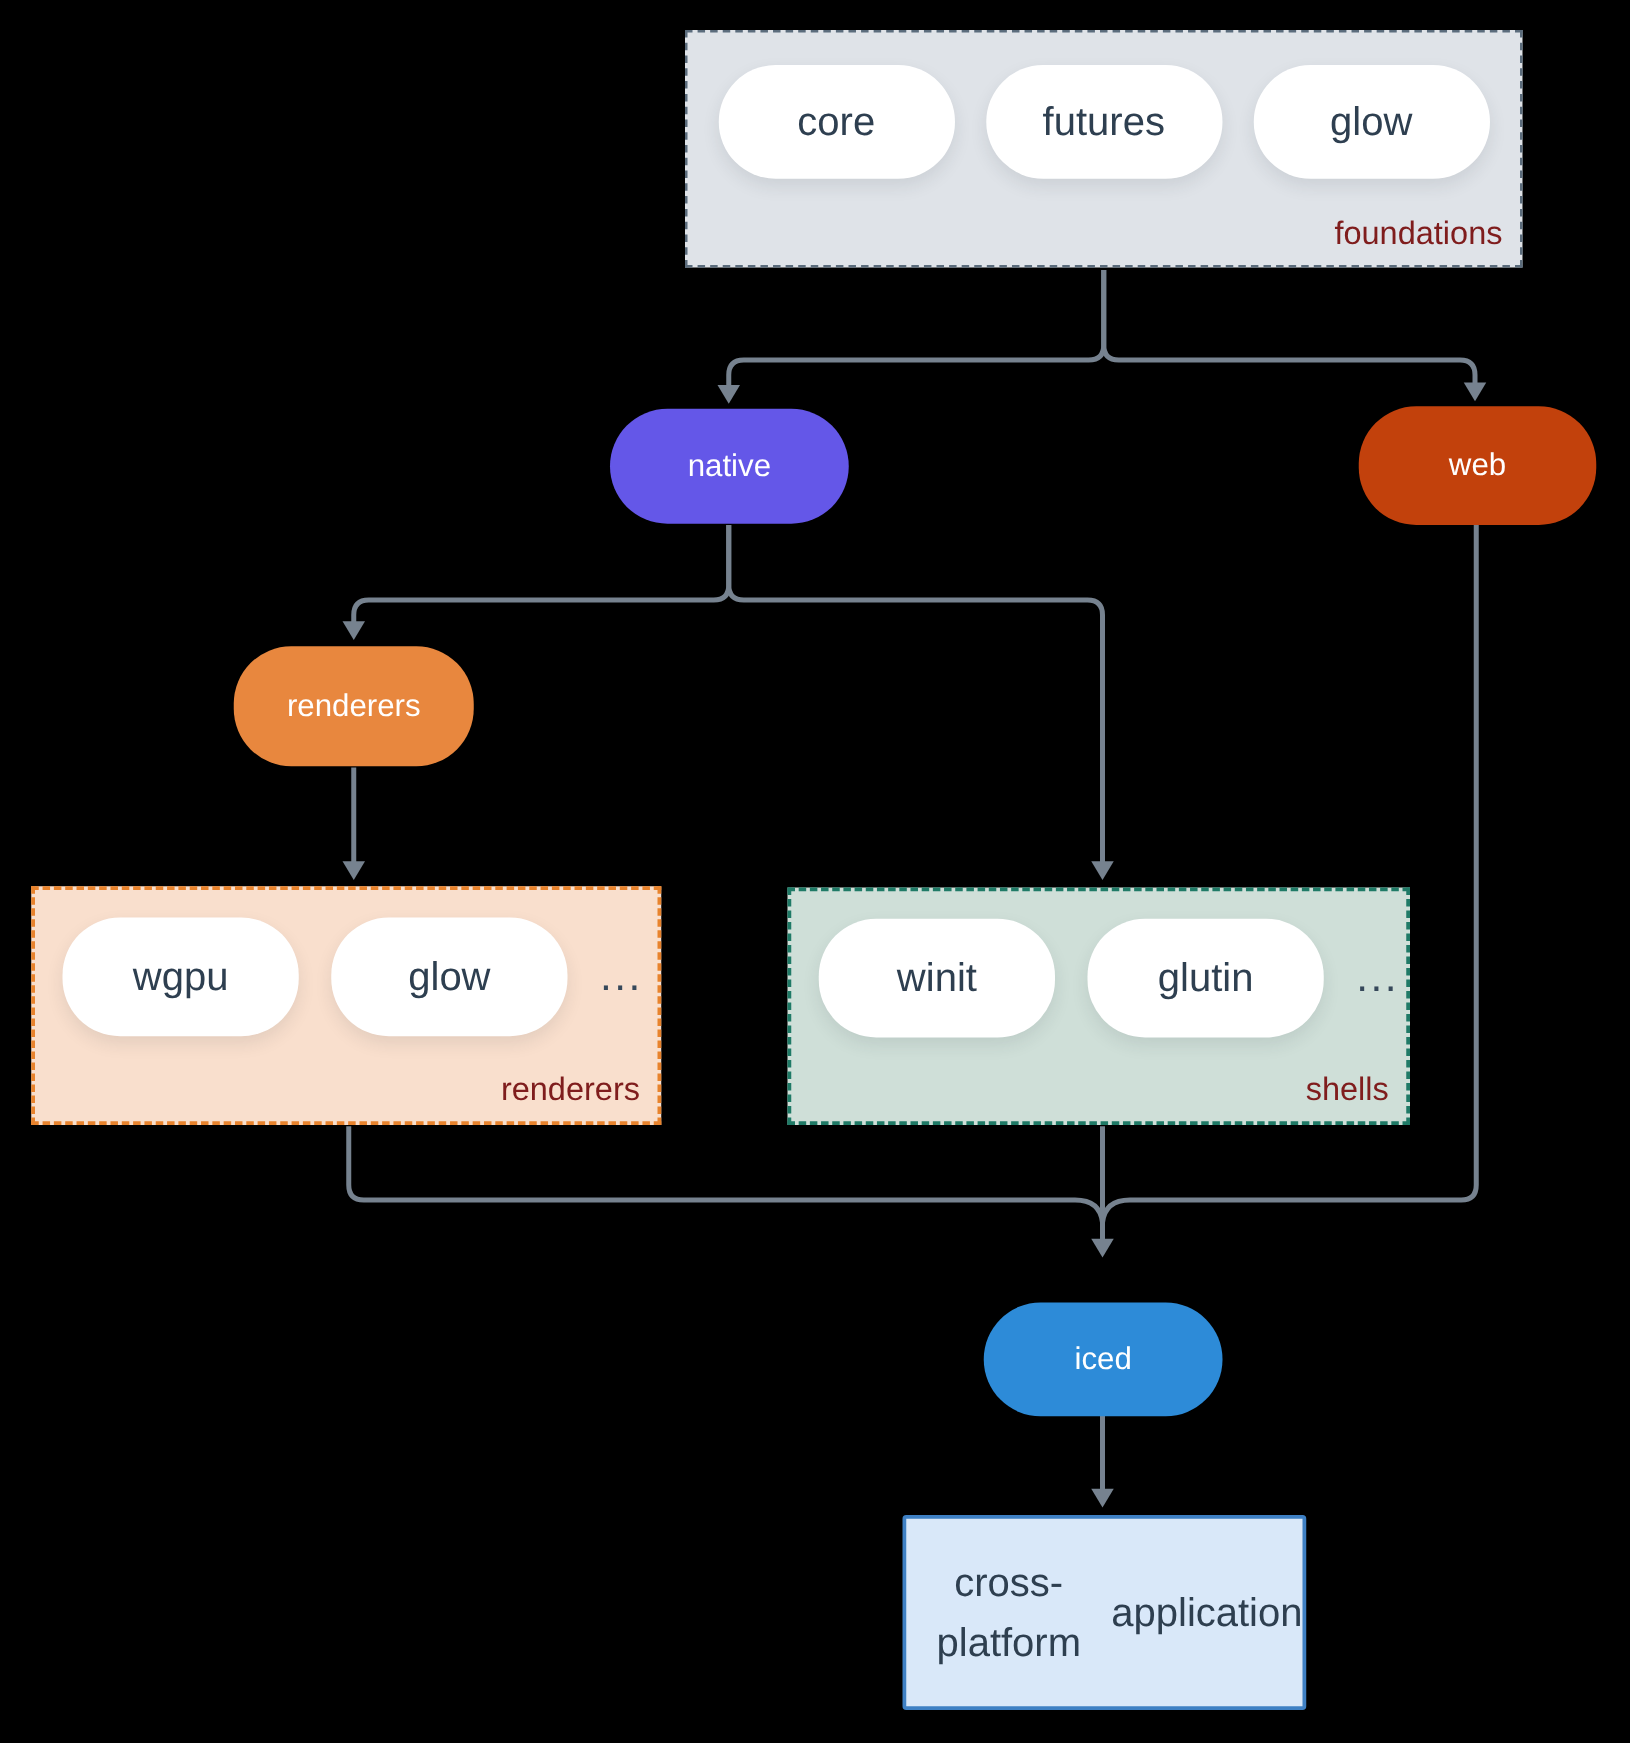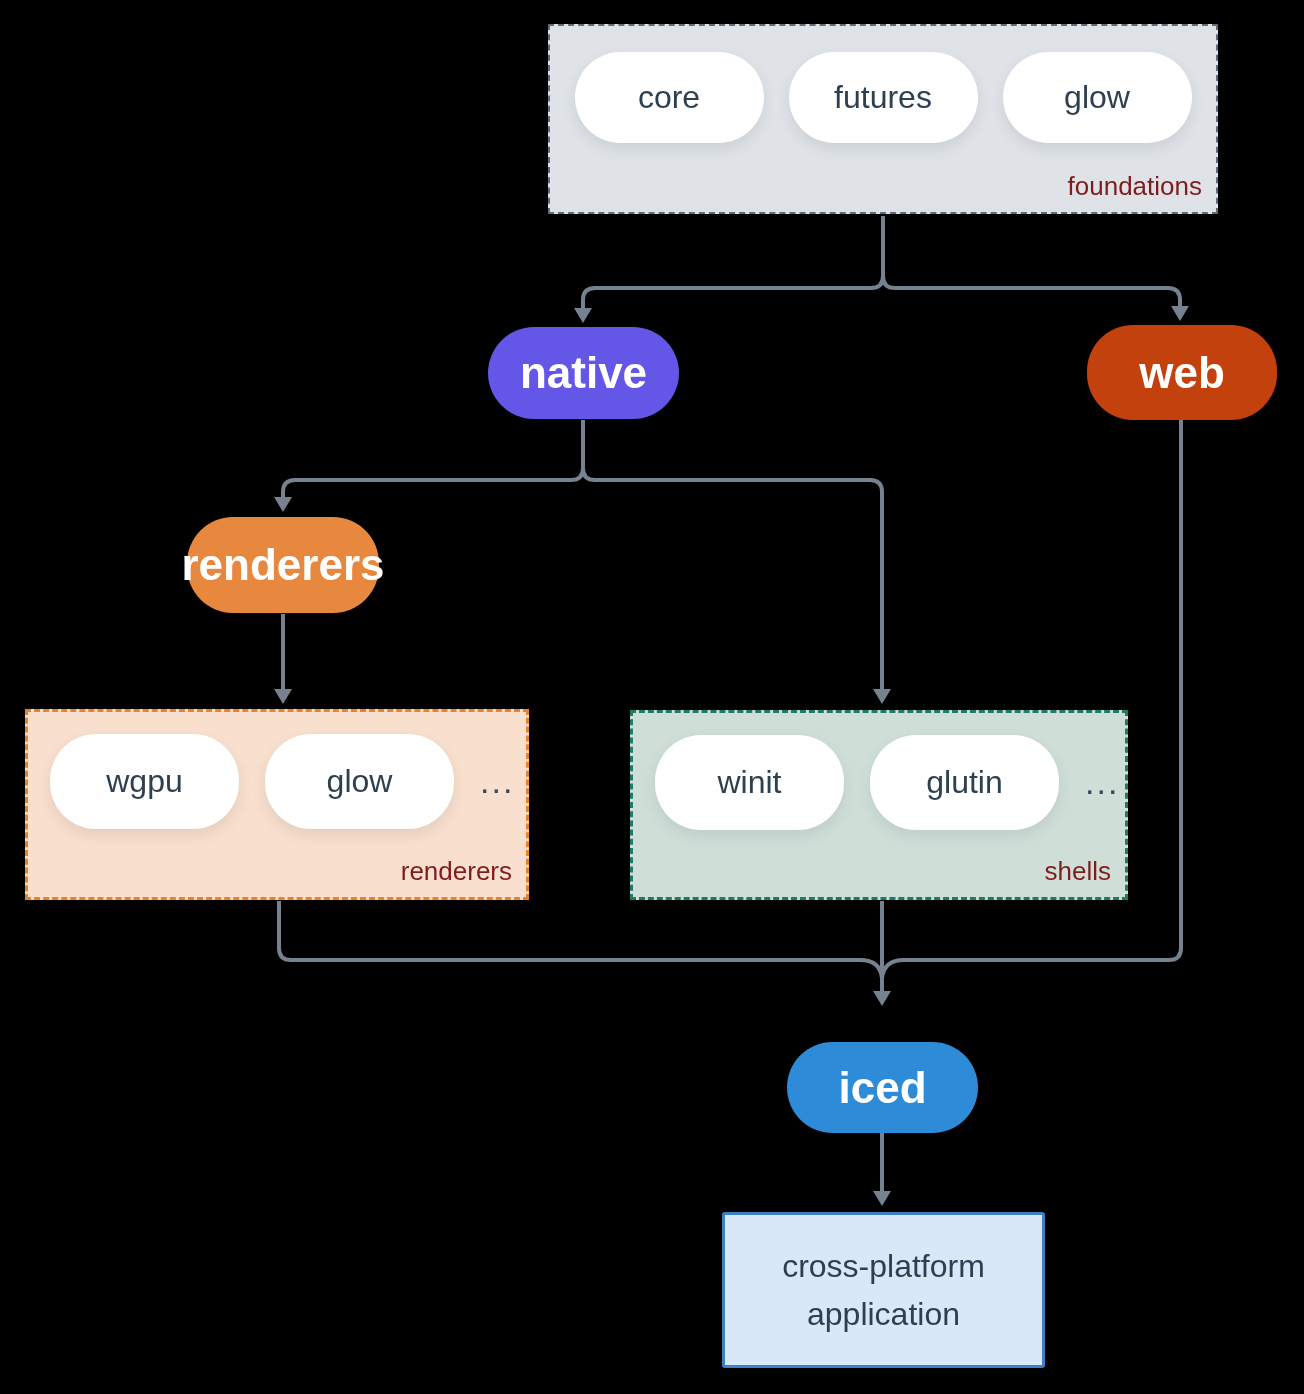--- a/index.html
+++ b/index.html
@@ -49,32 +49,32 @@
     display: flex; align-items: center; height: 95px;
   }
   .group-label {
     position: absolute; right: 14px; bottom: 10px;
     font-size: 26px; color: #7f1d1d;
   }
   .node {
     position: absolute; z-index: 2;
     border-radius: 46px;
     display: flex; align-items: center; justify-content: center;
-    font-size: 44px; color: #ffffff; font-weight: bold;
+    font-size: 25px; color: #ffffff;
   }
   .node-native  { left: 488px;  top: 327px; width: 191px; height: 92px; background: #6457e8; }
   .node-web     { left: 1087px; top: 325px; width: 190px; height: 95px; background: #c2410c; }
   .node-graphics{ left: 187px;  top: 517px; width: 192px; height: 96px; background: #e8873e; }
   .node-iced    { left: 787px;  top: 1012px; width: 191px; height: 91px; background: #2d8bd8; margin-top: 30px; }
 
   .app-box {
     position: absolute; z-index: 2;
     left: 722px; top: 1212px; width: 323px; height: 156px;
     background: #d9e8f9; border: 3px solid #3e80c4; border-radius: 3px;
-    display: flex; flex-direction: column; align-items: center; justify-content: center;
+    display: flex; align-items: center; justify-content: center;
     font-size: 32px; color: #2e3f50; line-height: 1.5; text-align: center;
   }
 </style>
 </head>
 <body>
 
 <div class="canvas">
 
   <svg class="connectors" width="1304" height="1394" viewBox="0 0 1304 1394" aria-hidden="true">
 

